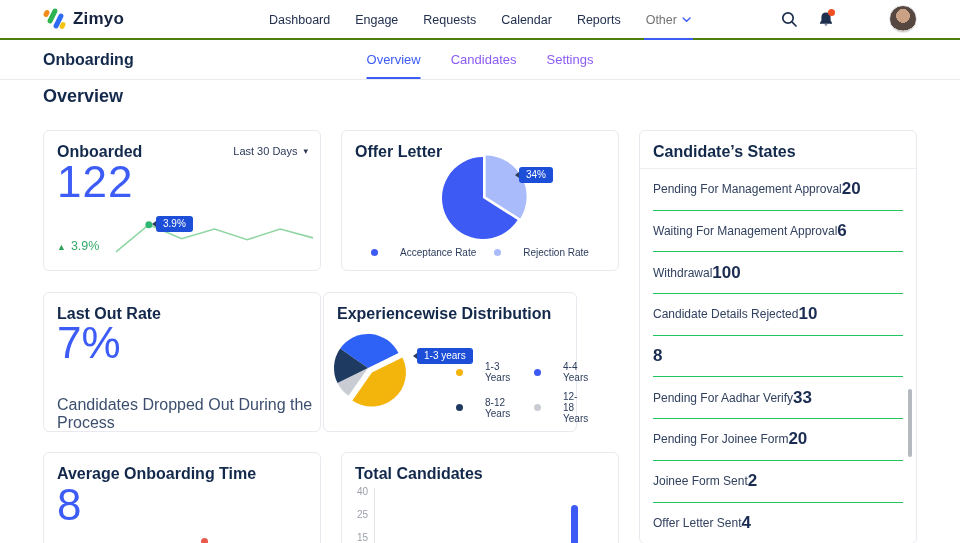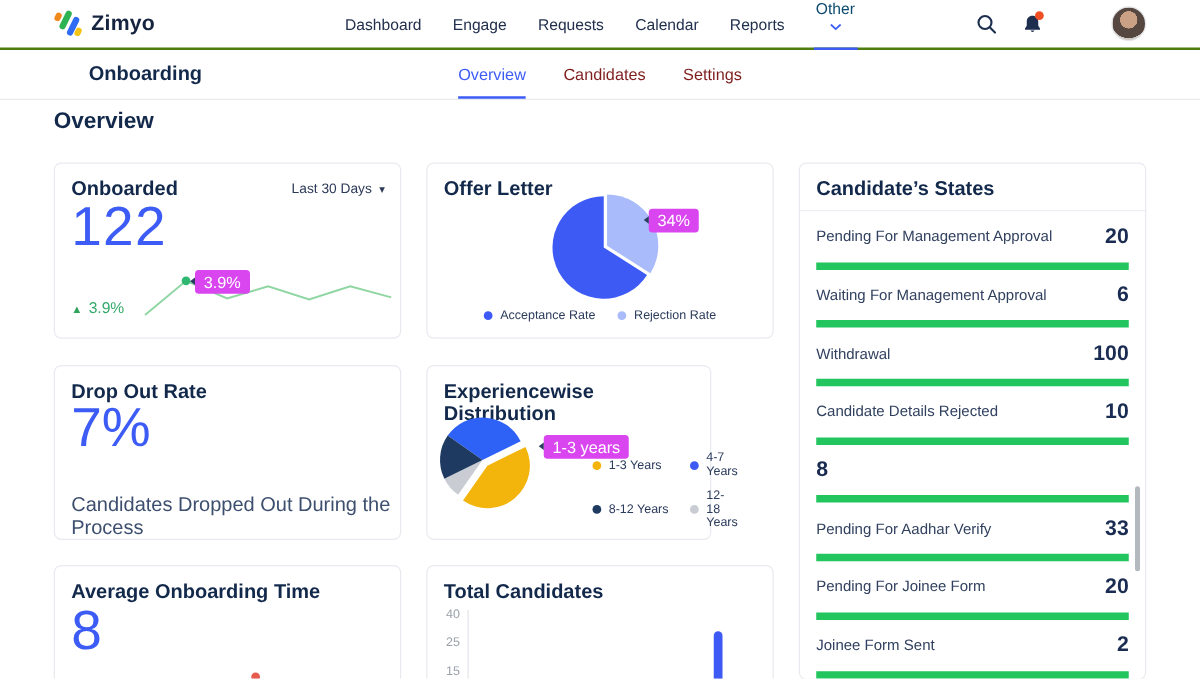--- a/index.html
+++ b/index.html
@@ -14,78 +14,78 @@
   .logo-mark{position:relative;width:22px;height:22px;}
   .logo-mark i{position:absolute;border-radius:2.5px;transform:rotate(26deg);}
   .lm-orange{width:5px;height:7px;left:1px;top:2px;background:#f08a1d;}
   .lm-green{width:5px;height:16px;left:7px;top:0;background:#2eb353;}
   .lm-blue{width:5px;height:16px;left:13px;top:5px;background:#2f6bf3;}
   .lm-yellow{width:5px;height:7px;left:17px;top:14px;background:#f5c515;}
   .brand{font-size:17px;font-weight:bold;color:#16233f;letter-spacing:.2px;}
   .main-nav{position:absolute;left:50%;transform:translateX(-50%);top:0;height:40px;
             display:flex;gap:25px;}
   .nav-item{display:flex;align-items:center;font-size:12.5px;color:#22304e;cursor:pointer;position:relative;gap:5px;}
-  .nav-item.active{color:#0c4a6e;flex-direction:column;}
+  .nav-item.active{color:#737373;}
   .nav-item.active::after{content:'';position:absolute;left:-2px;right:-2px;bottom:0;height:2px;background:#3d5cf6;}
   .top-icons{margin-left:auto;display:flex;align-items:center;gap:20px;}
   .icon-btn{position:relative;display:flex;align-items:center;cursor:pointer;}
   .bell-dot{position:absolute;top:-2px;right:-1px;width:7px;height:7px;border-radius:50%;background:#f04e23;}
   .grid-icon{width:15px;height:15px;display:grid;grid-template-columns:repeat(3,1fr);gap:2px;}
   .grid-icon i{background:#1d2e4e;border-radius:1px;}
   .avatar{width:26px;height:26px;border-radius:50%;cursor:pointer;border:1px solid #e4e6ea;
           background:radial-gradient(circle at 50% 38%,#caa184 0 33%,#574741 34% 70%,#cfc9c4 71%);}
 
   
   .subbar{position:absolute;top:40px;left:0;right:0;height:39px;border-bottom:1px solid #e9ebef;background:#fff;z-index:4;}
-  .module-title{position:absolute;left:43px;top:0;line-height:39px;font-size:16px;font-weight:bold;color:#13294b;margin-left:28px;}
+  .module-title{position:absolute;left:43px;top:0;line-height:39px;font-size:16px;font-weight:bold;color:#13294b;}
   .tabs{position:absolute;left:50%;transform:translateX(-50%);top:0;height:39px;display:flex;gap:30px;}
-  .tab{display:flex;align-items:center;font-size:13px;color:#7f1d1d;cursor:pointer;position:relative;}
+  .tab{display:flex;align-items:center;font-size:13px;color:#8b5cf6;cursor:pointer;position:relative;}
   .tab.active{color:#3d5cf6;}
   .tab.active::after{content:'';position:absolute;left:0;right:0;bottom:0;height:2px;background:#3d5cf6;}
 
   .page-title{position:absolute;left:43px;top:86px;margin:0;font-size:18px;font-weight:bold;color:#13294b;}
 
   
   .card{position:absolute;background:#fff;border:1px solid #e8eaef;border-radius:6px;box-sizing:border-box;}
   #card-onboarded{left:43px;top:130px;width:278px;height:141px;}
   #card-offer{left:341px;top:130px;width:278px;height:141px;}
   #card-states{left:639px;top:130px;width:278px;height:414px;}
   #card-dropout{left:43px;top:292px;width:278px;height:140px;}
-  #card-exp{left:341px;top:292px;width:228px;height:140px;text-decoration:underline;}
+  #card-exp{left:323px;top:292px;width:254px;height:140px;text-decoration:underline;}
   #card-avg{left:43px;top:452px;width:278px;height:140px;}
   #card-total{left:341px;top:452px;width:278px;height:140px;}
   .card-title{position:absolute;left:13px;top:12px;font-size:16px;font-weight:bold;color:#13294b;}
   .big-num{position:absolute;left:13px;font-size:44px;line-height:1;color:#3d5cf6;}
 
   
   .filter{position:absolute;right:12px;top:14px;font-size:11px;color:#2c3a58;display:flex;align-items:center;gap:6px;cursor:pointer;}
   .filter::after{content:'▾';font-size:9px;color:#2c3a58;}
   #onboarded-value{top:29px;letter-spacing:1px;}
   .sparkline{position:absolute;left:68px;top:78px;}
-  .tooltip{position:absolute;background:#d946ef;color:#fff;font-size:13px;line-height:1;
+  .tooltip{position:absolute;background:#1d4ed8;color:#fff;font-size:10px;line-height:1;
            padding:3px 7px;border-radius:3px;white-space:nowrap;z-index:3;}
   .tooltip::before{content:'';position:absolute;left:-4px;top:50%;margin-top:-3.5px;
                    border:3.5px solid transparent;border-right:4px solid #2b3e5f;border-left:none;}
   #spark-tip{left:112px;top:85px;}
   .delta{position:absolute;left:13px;top:108px;font-size:12.5px;color:#35a96b;display:flex;align-items:center;gap:5px;}
   .up-arrow::before{content:'▲';font-size:9px;color:#2fa35c;}
 
   
   .pie-offer{position:absolute;left:91px;top:17px;}
   #offer-tip{left:177px;top:36px;}
   .legend-row{position:absolute;left:0;right:0;bottom:12px;display:flex;justify-content:center;gap:18px;}
-  .legend-item{display:flex;align-items:center;gap:6px;font-size:10px;color:#2c3c5c;}
+  .legend-item{display:flex;align-items:center;gap:22px;font-size:10px;color:#2c3c5c;}
   .dot{width:7px;height:7px;border-radius:50%;flex:0 0 auto;}
   .dot-blue{background:#3d5af5;}.dot-light{background:#a9bbfa;}
   .dot-yellow{background:#f3b40c;}.dot-navy{background:#1e3a61;}.dot-gray{background:#c9cdd3;}
 
   
   .states-head{position:absolute;top:0;left:0;right:0;height:37px;border-bottom:1px solid #eceef2;}
   .states-rows{position:absolute;top:38px;left:13px;right:13px;}
-  .srow{height:40.7px;display:flex;align-items:center;justify-content:space-between;border-bottom:6px solid #22c55e;}
+  .srow{height:40.7px;display:flex;align-items:center;border-bottom:1px solid #22c55e;}
   .slabel{font-size:12px;color:#31415f;}
   .sval{font-size:17px;font-weight:bold;color:#1b2c52;}
   .vscroll{position:absolute;right:4px;top:258px;width:4px;height:68px;border-radius:2px;background:#b4b8bf;cursor:grab;}
 
   
   #dropout-value{top:28px;}
   .caption{position:absolute;left:13px;top:103px;font-size:16px;color:#3d4f6e;}
 
   
   .pie-exp{position:absolute;left:0;top:33px;}
@@ -244,42 +244,42 @@
       </div>
       <div class="srow">
         <span class="slabel">Offer Letter Sent</span>
         <span class="sval">4</span>
       </div>
     </div>
     <span class="vscroll"></span>
   </section>
 
   <section class="card" id="card-dropout">
-    <span class="card-title">Drop Out Rate</span>
+    <span class="card-title">Last Out Rate</span>
     <span class="big-num" id="dropout-value">7%</span>
     <span class="caption">Candidates Dropped Out During the Process</span>
   </section>
 
   <section class="card" id="card-exp">
     <span class="card-title">Experiencewise Distribution</span>
     <svg class="pie-exp" width="92" height="92">
         <path d="M44,42 L16.148830494174288,22.498401164064422 A34,34 0 0 1 74.50678456892717,26.988801005080667 Z" fill="#2e62f6"></path>
         <path d="M47.9046453035951,46.55562784400929 L78.41142987252228,31.544428849089954 A34,34 0 0 1 28.403046467659546,74.40679734983502 Z" fill="#f3b40c"></path>
         <path d="M44,42 L24.498401164064443,69.85116950582574 A34,34 0 0 1 13.493215431072834,57.01119899491934 Z" fill="#c9cdd3"></path>
         <path d="M44,42 L13.493215431072834,57.01119899491934 A34,34 0 0 1 16.14883049417427,22.498401164064443 Z" fill="#1e3a61"></path>
       </svg>
     <span class="tooltip" id="exp-tip">1-3 years</span>
     <div class="legend-grid">
       <span class="legend-item">
         <span class="dot dot-yellow"></span>
         <span>1-3 Years</span>
       </span>
       <span class="legend-item">
         <span class="dot dot-blue"></span>
-        <span>4-7 Years</span>
+        <span>4-4 Years</span>
       </span>
       <span class="legend-item">
         <span class="dot dot-navy"></span>
         <span>8-12 Years</span>
       </span>
       <span class="legend-item">
         <span class="dot dot-gray"></span>
         <span>12-18 Years</span>
       </span>
     </div>

